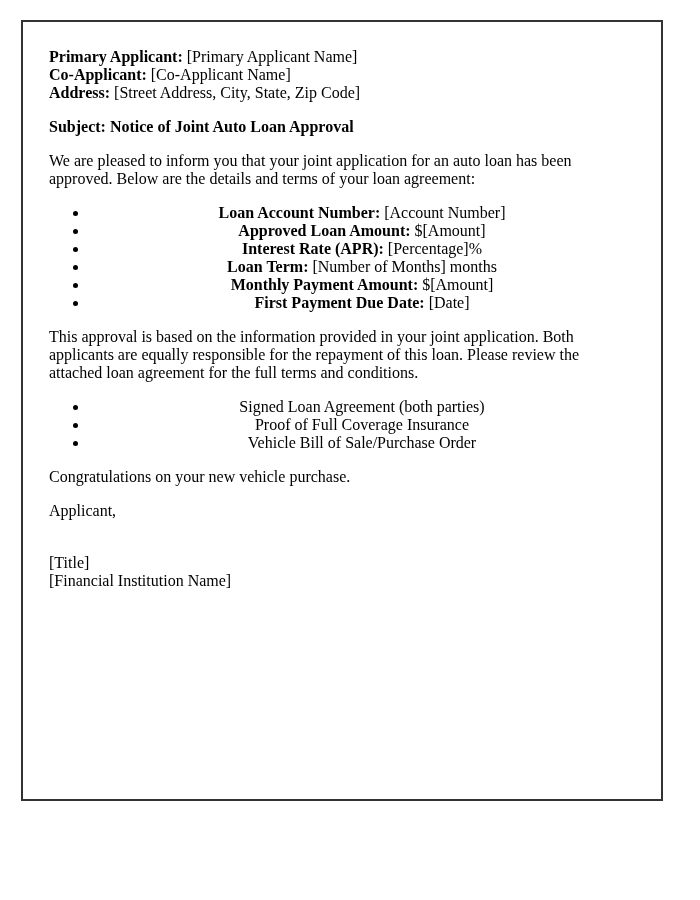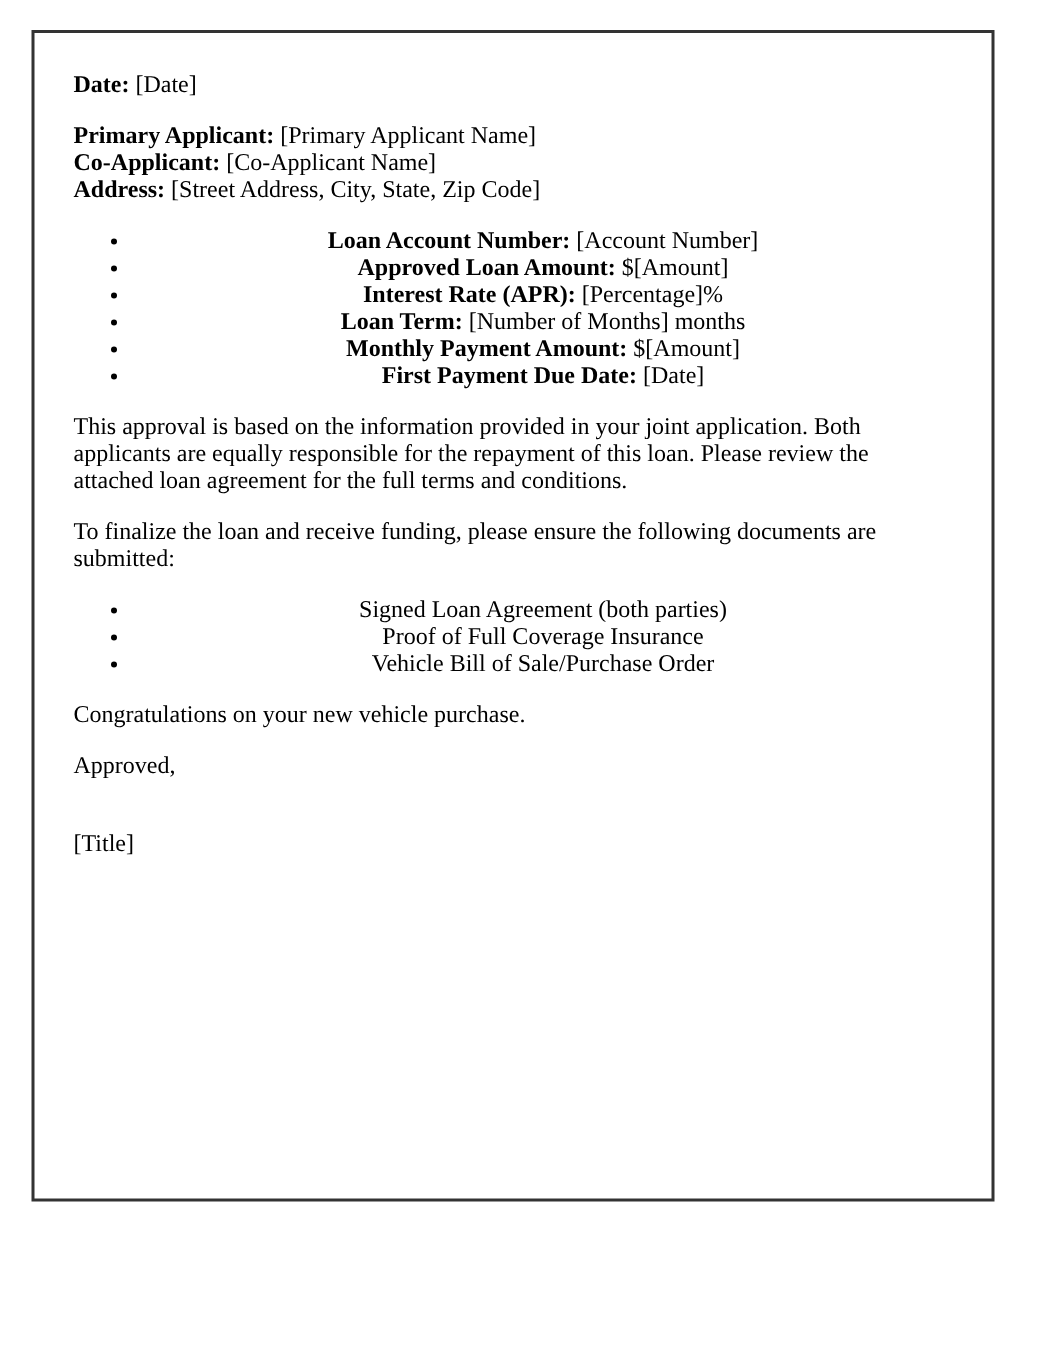--- a/index.html
+++ b/index.html
@@ -44,50 +44,50 @@
   }
   .bold {
     font-weight: bold;
   }
 </style>
 </head>
 <body>
 
 <div class="letter">
 
-  <p><span class="bold">Date:</span> <span>[Date]</span></p>
 
   <p><span class="bold">Primary Applicant:</span> <span>[Primary Applicant Name]</span><br>
   <span class="bold">Co-Applicant:</span> <span>[Co-Applicant Name]</span><br>
   <span class="bold">Address:</span> <span>[Street Address, City, State, Zip Code]</span></p>
 
+  <p class="bold">Subject: Notice of Joint Auto Loan Approval</p>
 
 
+  <p>We are pleased to inform you that your joint application for an auto loan has been approved. Below are the details and terms of your loan agreement:</p>
 
   <ul>
     <li><span class="bold">Loan Account Number:</span> <span>[Account Number]</span></li>
     <li><span class="bold">Approved Loan Amount:</span> <span>$[Amount]</span></li>
     <li><span class="bold">Interest Rate (APR):</span> <span>[Percentage]%</span></li>
     <li><span class="bold">Loan Term:</span> <span>[Number of Months] months</span></li>
     <li><span class="bold">Monthly Payment Amount:</span> <span>$[Amount]</span></li>
     <li><span class="bold">First Payment Due Date:</span> <span>[Date]</span></li>
   </ul>
 
   <p>This approval is based on the information provided in your joint application. Both applicants are equally responsible for the repayment of this loan. Please review the attached loan agreement for the full terms and conditions.</p>
 
-  <p>To finalize the loan and receive funding, please ensure the following documents are submitted:</p>
 
   <ul>
     <li>Signed Loan Agreement (both parties)</li>
     <li>Proof of Full Coverage Insurance</li>
     <li>Vehicle Bill of Sale/Purchase Order</li>
   </ul>
 
 
   <p>Congratulations on your new vehicle purchase.</p>
 
-  <p>Approved,</p>
+  <p>Applicant,</p>
 
   <p><br>
   <span>[Title]</span><br>
-  </p>
+  <span>[Financial Institution Name]</span></p>
 
 </div>
 
 </body></html>

